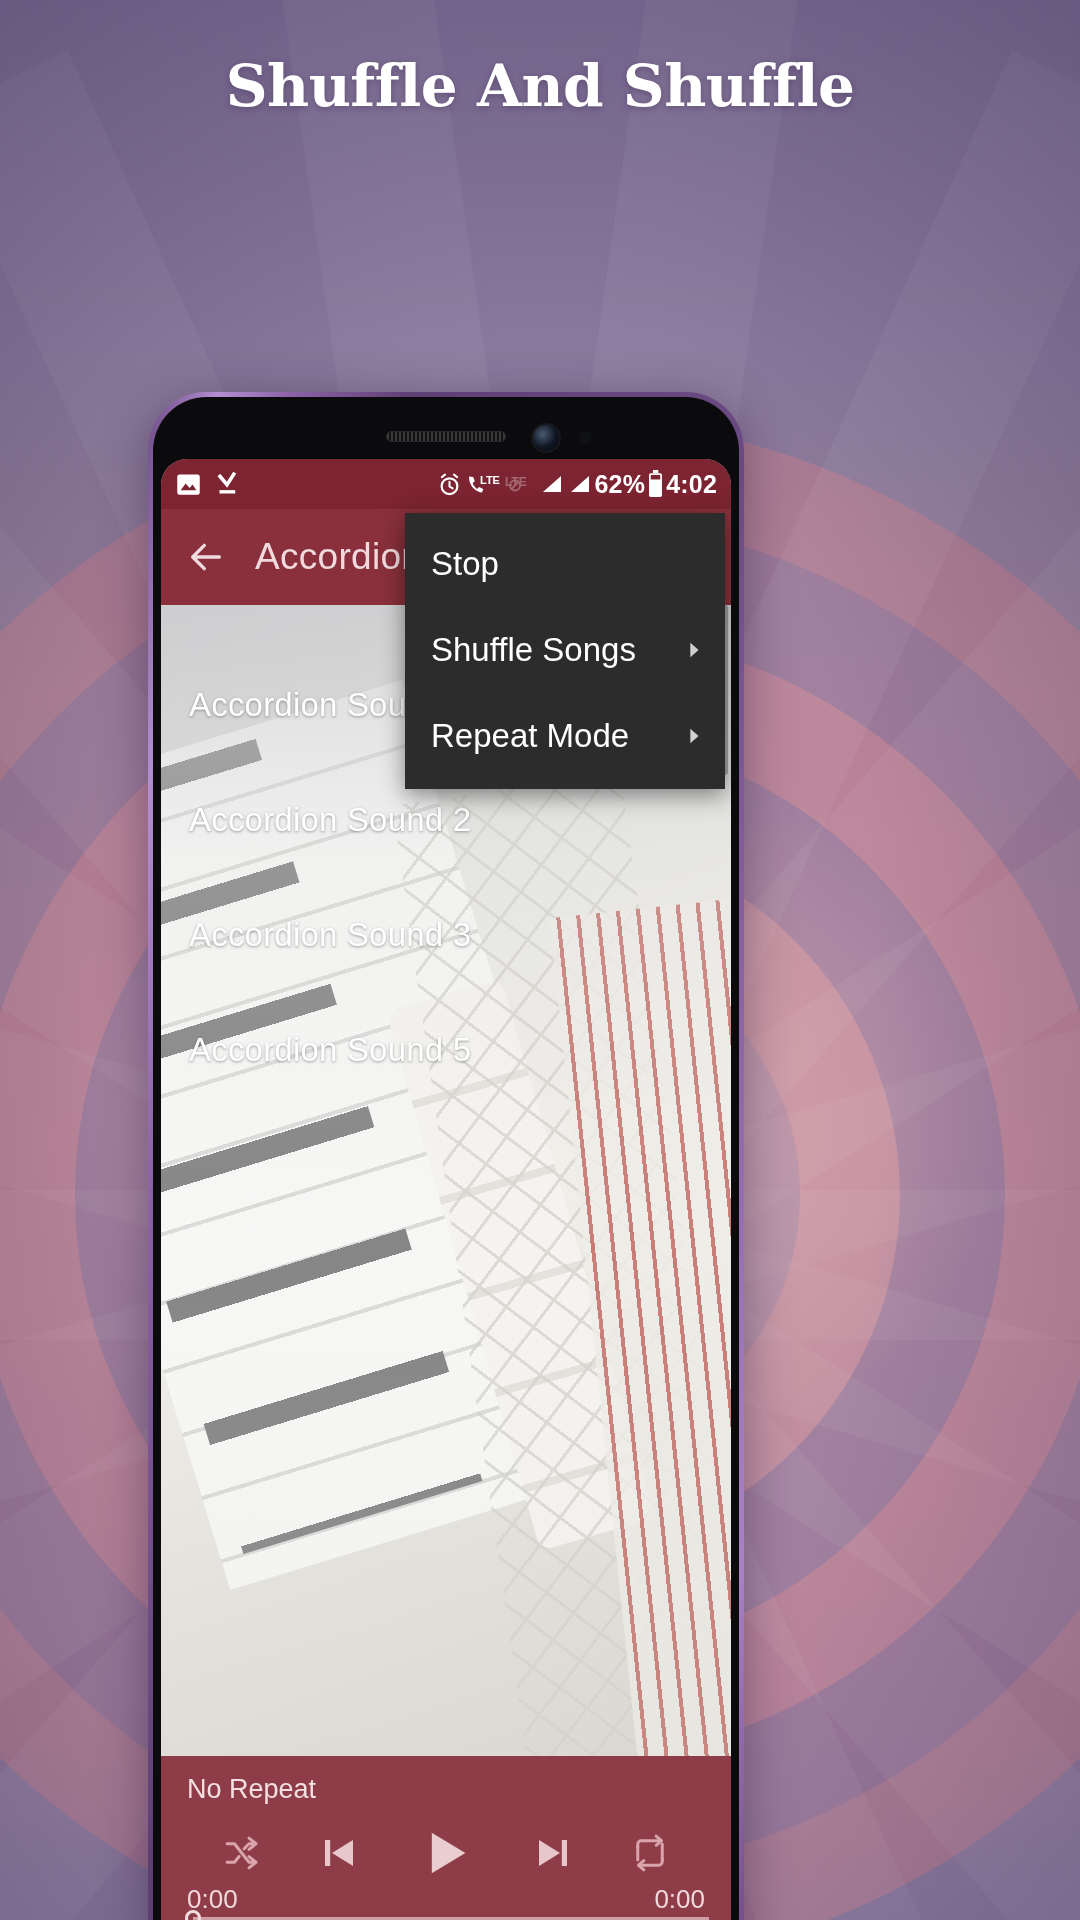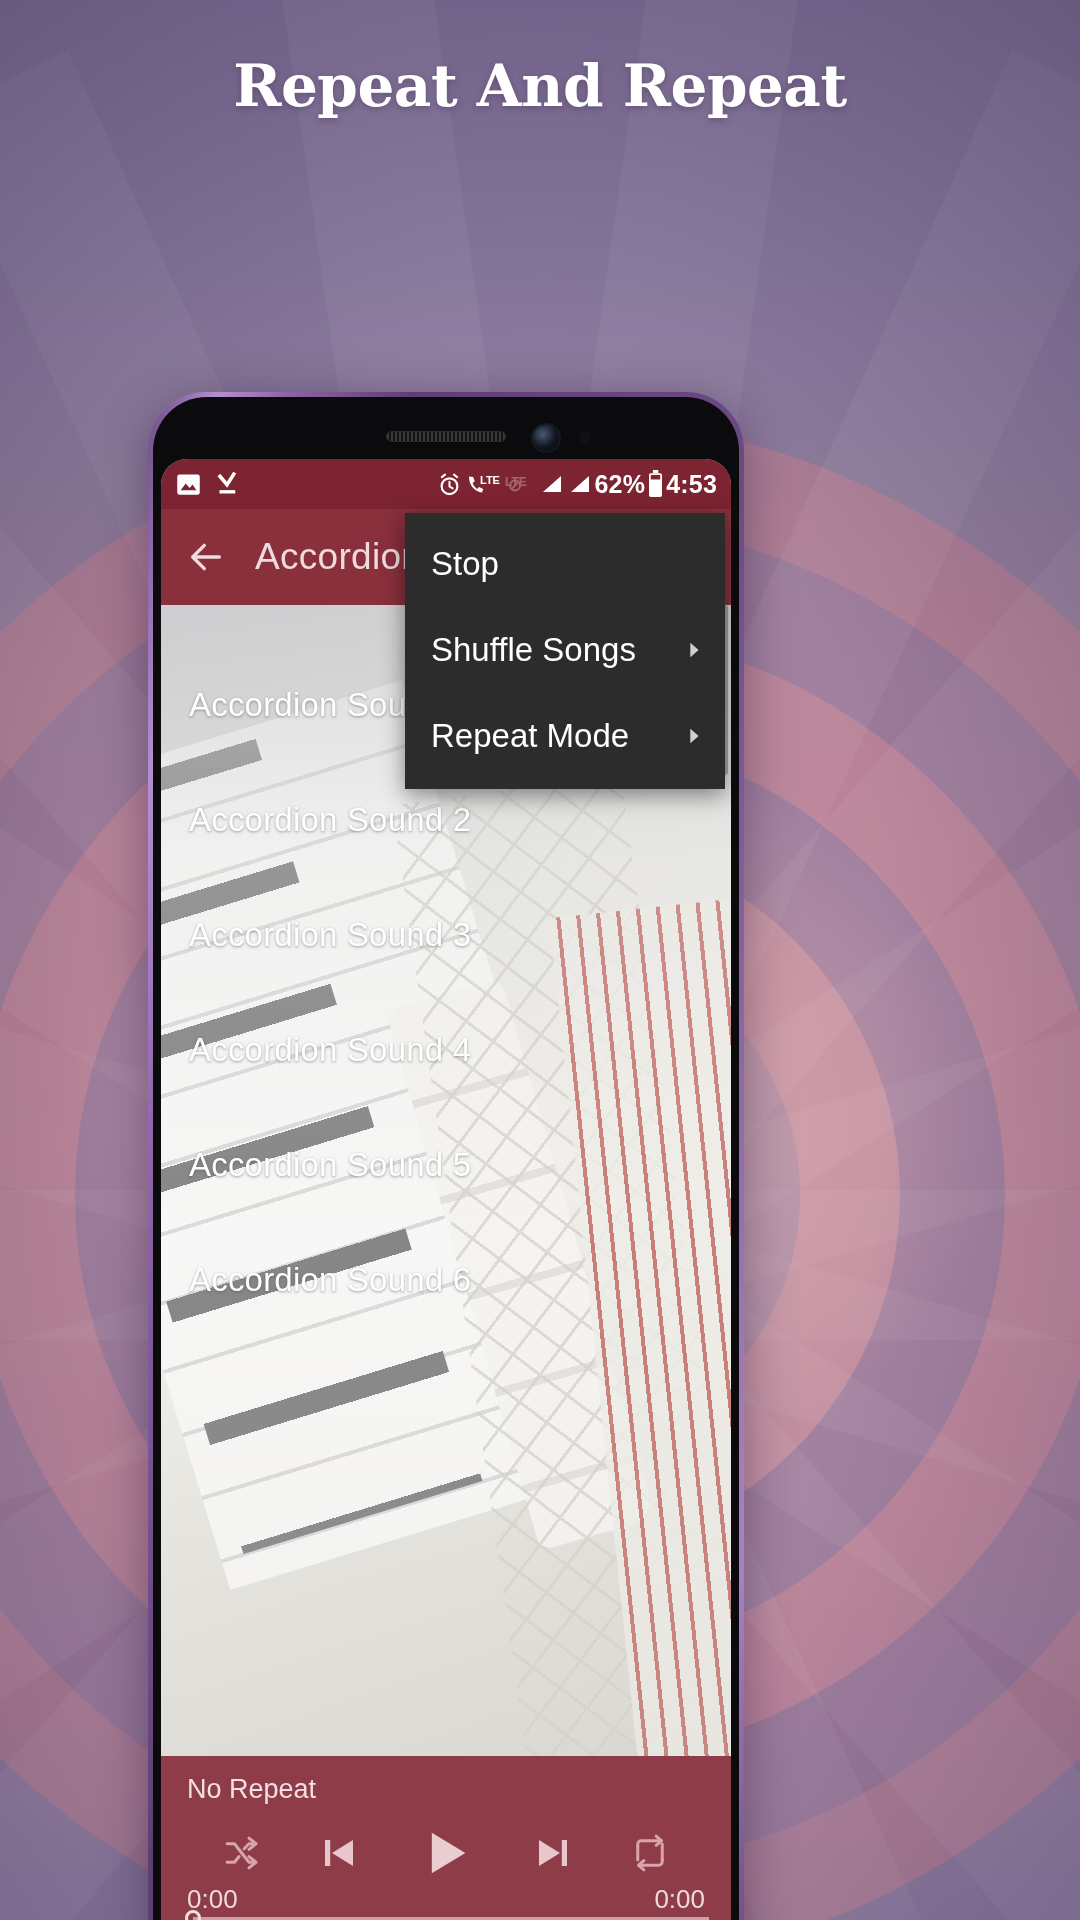--- a/index.html
+++ b/index.html
@@ -188,21 +188,21 @@
       <div class="ray" style="transform: rotate(278.182deg);"></div>
       <div class="ray" style="transform: rotate(294.545deg);"></div>
       <div class="ray" style="transform: rotate(310.909deg);"></div>
       <div class="ray" style="transform: rotate(327.273deg);"></div>
       <div class="ray" style="transform: rotate(343.636deg);"></div>
     </div>
   <div class="glow"></div>
   <div class="vign"></div>
 </div>
 
-<div id="title">Repeat And Repeat</div>
+<div id="title">Shuffle And Shuffle</div>
 
 <div id="phone">
   <div id="phone-inner">
 
     <div id="bezel-top">
       <div id="speaker"></div>
       <div id="cam"></div>
       <div id="sensor"></div>
     </div>
 
@@ -255,21 +255,21 @@
               </svg>
           </span>
           <span class="sb-text">62%</span>
           <span class="sb-ico">
             <svg width="17" height="28" viewBox="0 0 14 26">
                 <rect x="4.6" y="0" width="5" height="3" fill="#fff"></rect>
                 <rect x="1" y="3" width="12" height="22" rx="1.6" fill="#fff"></rect>
                 <rect x="2.6" y="4.6" width="8.8" height="4.2" fill="#7c2431"></rect>
               </svg>
           </span>
-          <span class="sb-text">4:53</span>
+          <span class="sb-text">4:02</span>
         </div>
       </div>
 
       <div id="appbar">
         <span class="back">
           <svg width="40" height="40" viewBox="0 0 24 24">
               <path d="M20 12H5M11 5l-7 7 7 7" stroke="#f0dadd" stroke-width="2" fill="none" stroke-linecap="round" stroke-linejoin="round"></path>
             </svg>
         </span>
         <span class="apptitle">Accordion</span>
@@ -288,27 +288,21 @@
           <div class="list-row">
               <span>Accordion Sound 1</span>
             </div>
           <div class="list-row">
               <span>Accordion Sound 2</span>
             </div>
           <div class="list-row">
               <span>Accordion Sound 3</span>
             </div>
           <div class="list-row">
-              <span>Accordion Sound 4</span>
-            </div>
-          <div class="list-row">
               <span>Accordion Sound 5</span>
-            </div>
-          <div class="list-row">
-              <span>Accordion Sound 6</span>
             </div>
         </div>
         <div id="scrollbar"></div>
       </div>
 
       <div id="player">
         <div class="track">No Repeat</div>
         <div id="ctrl-row">
           <span class="pbtn">
             <svg width="42" height="42" viewBox="0 0 24 24">

